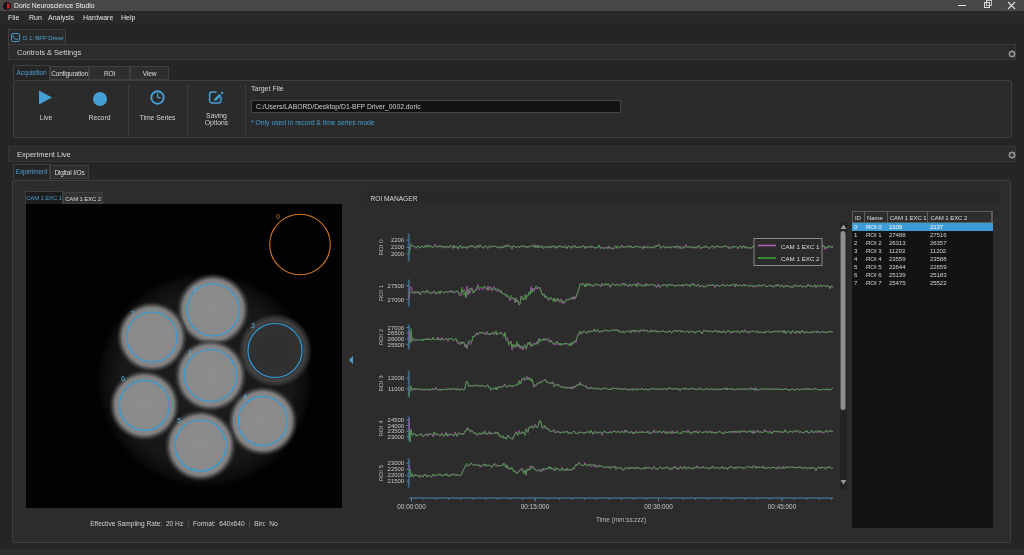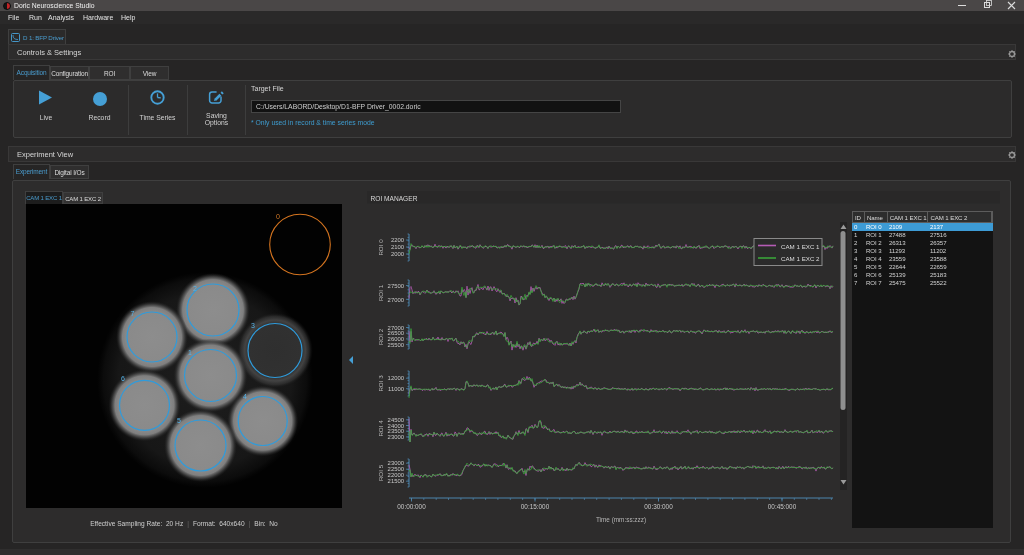--- a/index.html
+++ b/index.html
@@ -96,21 +96,21 @@
 <line x1="7.2" y1="10.9" x2="12.4" y2="5.7" stroke="#459fd5" stroke-width="2.7"></line>
 <polygon points="6.9,9.6 8.5,11.2 5.8,12.1" fill="#459fd5"></polygon>
 <line x1="13.5" y1="4.6" x2="14.8" y2="3.3" stroke="#459fd5" stroke-width="2.7"></line>
 </svg>
 <div class="blab" style="left:186px;top:31px;width:33px">Saving<br>Options</div>
 <div class="sep" style="left:231px"></div>
 <div style="position:absolute;left:237px;top:4px;font-size:7px;color:#d6d6d6">Target File</div>
 <div id="tfi">C:/Users/LABORD/Desktop/D1-BFP Driver_0002.doric</div>
 <div style="position:absolute;left:237px;top:38px;font-size:6.8px;color:#3e9ccf">* Only used in record &amp; time series mode</div>
 </div>
-<div class="abs band" style="top:146px">Experiment View</div>
+<div class="abs band" style="top:146px">Experiment Live</div>
 <svg class="abs gear" style="left:1008px;top:150.5px" width="8" height="8">
 <circle cx="4" cy="4" r="2.5" fill="none" stroke="#999999" stroke-width="1.3"></circle>
 <g stroke="#999999" stroke-width="1">
 <line x1="4" y1="0.2" x2="4" y2="1.4"></line>
       <line x1="4" y1="6.6" x2="4" y2="7.8"></line>
 <line x1="0.2" y1="4" x2="1.4" y2="4"></line>
       <line x1="6.6" y1="4" x2="7.8" y2="4"></line>
 <line x1="1.3" y1="1.3" x2="2.2" y2="2.2"></line>
       <line x1="5.8" y1="5.8" x2="6.7" y2="6.7"></line>
 <line x1="1.3" y1="6.7" x2="2.2" y2="5.8"></line>

